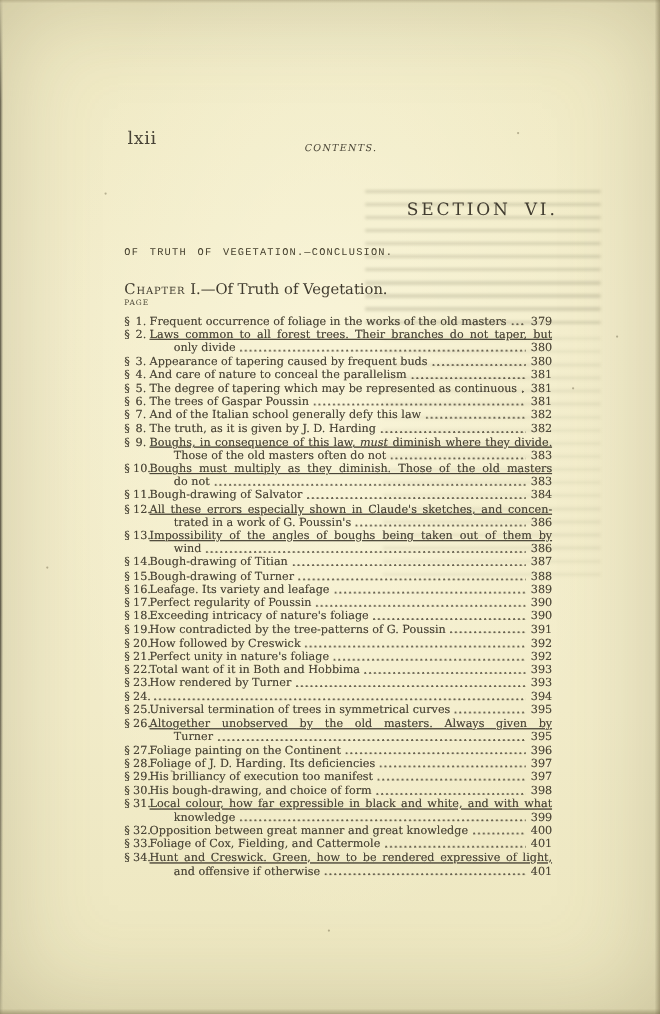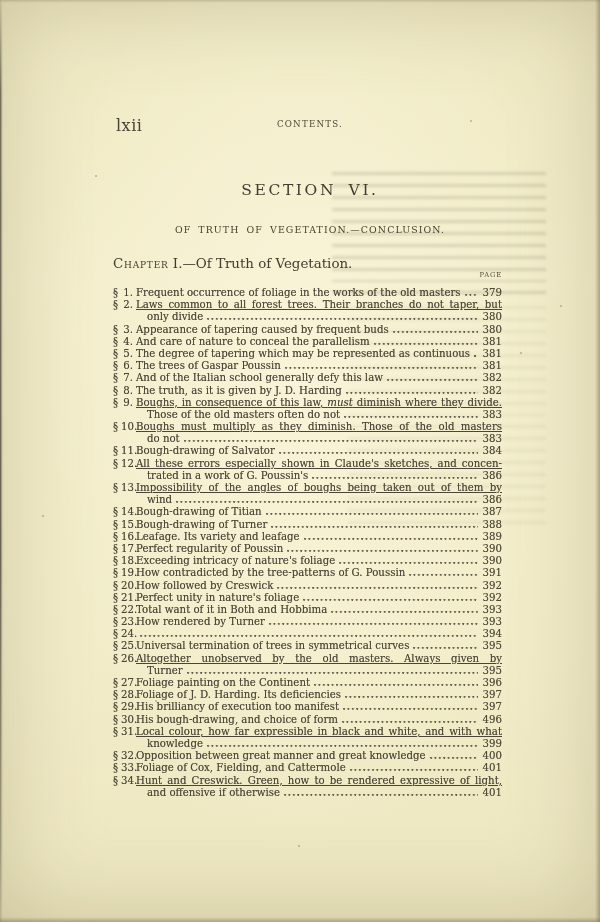--- a/index.html
+++ b/index.html
@@ -21,40 +21,40 @@
     -webkit-mask-image:linear-gradient(180deg,rgba(0,0,0,0.15),rgba(0,0,0,0.85) 10%,rgba(0,0,0,0.95) 60%,rgba(0,0,0,0.5) 92%,rgba(0,0,0,0.2));
     mask-image:linear-gradient(180deg,rgba(0,0,0,0.15),rgba(0,0,0,0.85) 10%,rgba(0,0,0,0.95) 60%,rgba(0,0,0,0.5) 92%,rgba(0,0,0,0.2));}
   .edge-right{position:absolute;right:0;top:0;bottom:0;width:5px;
     background:linear-gradient(270deg,rgba(115,105,72,0.5),transparent);}
   .edge-bottom{position:absolute;left:0;right:0;bottom:0;height:5px;
     background:linear-gradient(0deg,rgba(115,105,72,0.45),transparent);}
   .edge-top{position:absolute;left:0;right:0;top:0;height:3px;
     background:linear-gradient(180deg,rgba(130,120,85,0.3),transparent);}
 
   .folio{position:absolute;left:116px;top:116px;font-size:16px;letter-spacing:0.5px;}
-  .running-title{position:absolute;left:113px;width:394px;top:119px;text-align:center;
-    font-size:8.7px;letter-spacing:1.2px;color:#4d4839;}
-  .section-heading{position:absolute;left:113px;width:394px;top:181px;text-align:center;
+  .running-title{position:absolute;left:113px;width:394px;top:130px;text-align:center;
+    font-size:8.7px;letter-spacing:1.2px;color:#4d4839;font-style:italic;}
+  .section-heading{position:absolute;left:113px;width:394px;top:181px;text-align:right;
     font-size:15.5px;letter-spacing:2.6px;word-spacing:5px;color:#413c30;}
-  .section-subtitle{position:absolute;left:113px;width:394px;top:224px;text-align:center;
-    font-size:9.4px;letter-spacing:1.1px;word-spacing:3px;color:#46412f;}
+  .section-subtitle{position:absolute;left:113px;width:394px;top:224px;
+    font-size:9.4px;letter-spacing:1.1px;word-spacing:3px;color:#46412f;font-family:Liberation Mono, monospace;}
   .chapter-line{position:absolute;left:113px;top:256px;font-size:13.4px;color:#403b2f;}
   .chapter-line .sc{font-variant:small-caps;letter-spacing:0.8px;margin-top:44px;}
-  .page-col{position:absolute;left:113px;width:389px;top:271px;text-align:right;
+  .page-col{position:absolute;left:113px;width:389px;top:271px;
     font-size:6.8px;letter-spacing:0.8px;color:#514c3c;}
 
   .toc{position:absolute;left:113px;top:287px;width:389px;}
   .row{display:flex;height:12.2px;line-height:12.4px;font-size:10.2px;overflow:hidden;
     color:#4a4537;text-shadow:0 0 0.3px rgba(74,69,55,0.55);}
   .mark{width:8px;flex:none;}
   .num{width:12px;flex:none;text-align:right;white-space:nowrap;margin-right:3px;}
   .txt{white-space:nowrap;}
   .txt.fill{flex:1;white-space:normal;}
   .just{text-align:justify;text-align-last:justify;text-decoration:underline;}
-  .cont{margin-left:11px;}
+  .cont{margin-left:22px;}
   .leader{flex:1;margin:0 4px 0 4px;
     background-image:radial-gradient(circle at 1.2px 8px, rgba(74,68,52,0.85) 0.85px, transparent 1.15px);
     background-size:4.4px 12.2px;background-repeat:repeat-x;}
   .pg{flex:none;min-width:20px;text-align:right;white-space:nowrap;color:#4e4839;}
 
   .ghost{position:absolute;pointer-events:none;
     background:repeating-linear-gradient(180deg,transparent 0 6.4px,rgba(138,136,108,0.55) 6.4px 9.4px,transparent 9.4px 11.9px);
     filter:blur(1.6px);}
   .ghost.g1{left:332px;top:166px;width:214px;height:130px;opacity:0.5;}
   .ghost.g2{left:348px;top:300px;width:198px;height:232px;opacity:0.2;}
@@ -308,21 +308,21 @@
         <span class="num">29.</span>
         <span class="txt">His brilliancy of execution too manifest</span>
         <span class="leader"></span>
         <span class="pg">397</span>
       </div>
       <div class="row">
         <span class="mark">§</span>
         <span class="num">30.</span>
         <span class="txt">His bough-drawing, and choice of form</span>
         <span class="leader"></span>
-        <span class="pg">496</span>
+        <span class="pg">398</span>
       </div>
       <div class="row">
         <span class="mark">§</span>
         <span class="num">31.</span>
         <span class="txt fill just">Local colour, how far expressible in black and white, and with what</span>
       </div>
       <div class="row">
         <span class="mark"></span>
         <span class="num"></span>
         <span class="txt cont">knowledge</span>

